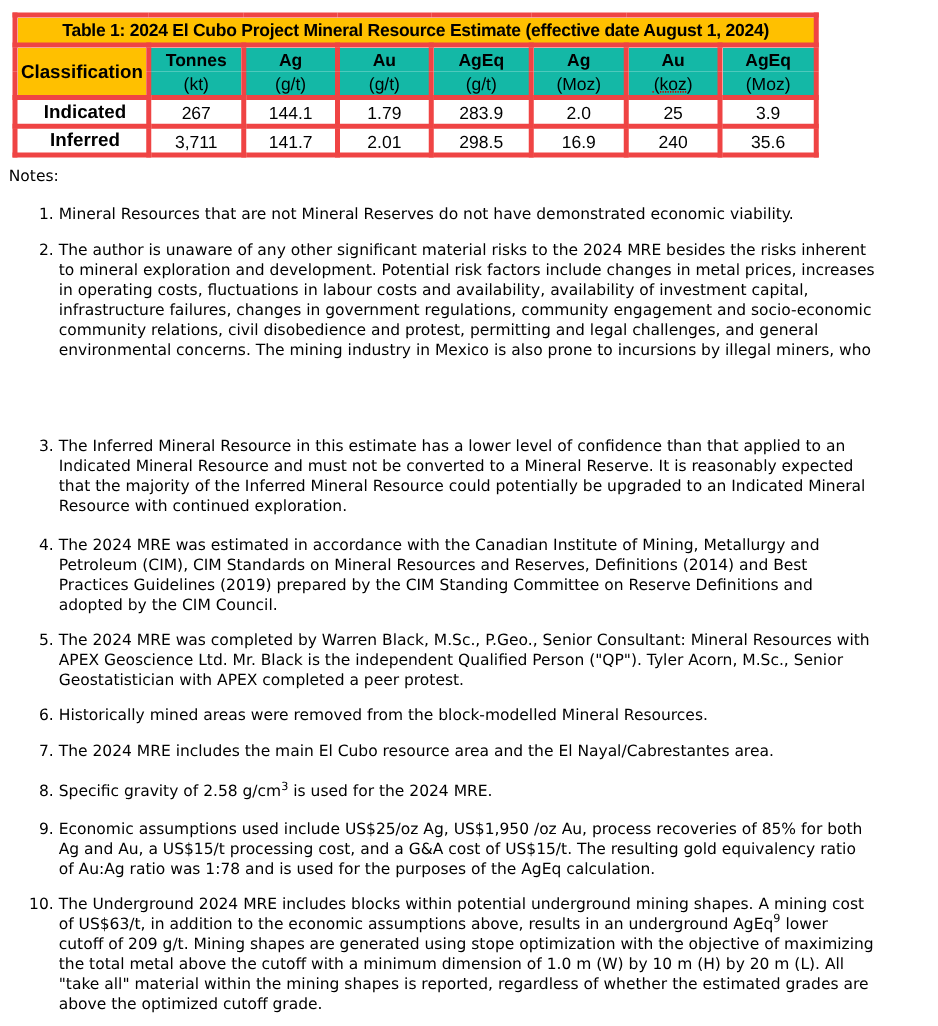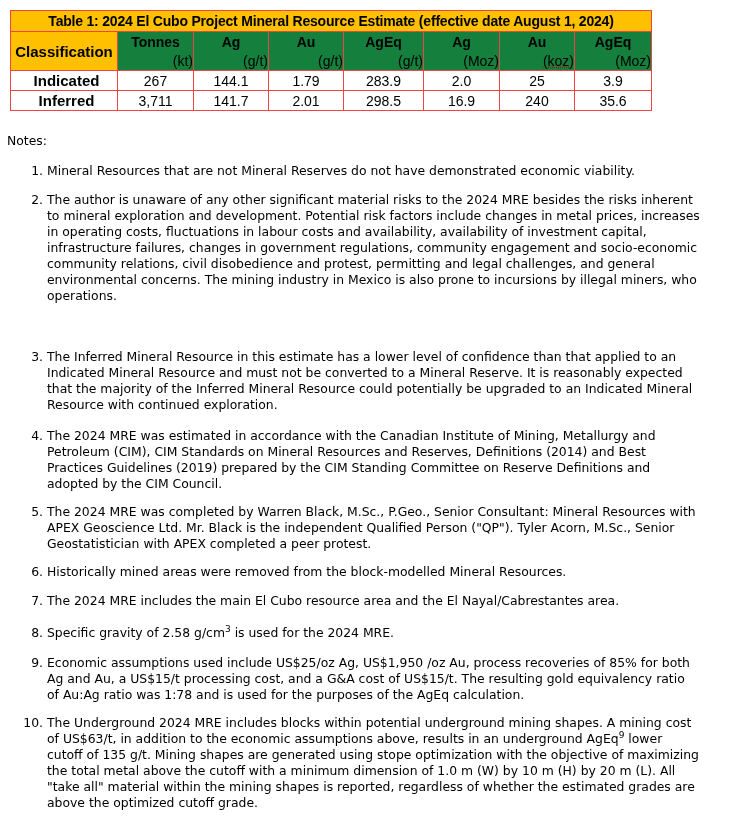--- a/index.html
+++ b/index.html
@@ -8,31 +8,31 @@
       font-family: "DejaVu Sans", sans-serif; color: #000;
     }
     .mre-table {
       position: absolute; left: 10px; top: 10px;
       border-collapse: collapse;
       font-family: "Liberation Sans", sans-serif;
       font-size: 14px;
       table-layout: fixed;
     }
     .mre-table td, .mre-table th {
-      border: 1px solid #ef4444;
+      border: 4px solid #ef4444;
       padding: 0; text-align: center; vertical-align: middle;
       white-space: nowrap; overflow: hidden;
     }
     .mre-table .title-cell {
       background: #FFC000; font-weight: bold; height: 20px; font-size: 14px;
       letter-spacing: -0.2px;
     }
-    .mre-table .hdr { background: #15803d; height: 19px; }
+    .mre-table .hdr { background: #14b8a6; height: 19px; }
     .mre-table .hdr-main { font-weight: bold; border-bottom: none; }
-    .mre-table .hdr-unit { font-weight: normal; border-top: none; text-align: right; }
+    .mre-table .hdr-unit { font-weight: normal; border-top: none; }
     .mre-table .class-hdr { font-weight: bold; background: #FFC000; font-size: 15px; margin-left: 38px; }
     .mre-table .row-label { text-align: center; padding-left: 5px; font-weight: bold; font-size: 15px; }
     .mre-table .data-row td { height: 19px; }
     .underline-red { text-decoration: underline; text-decoration-color: #c00000; text-decoration-style: dotted; }
 
     .notes {
       position: absolute; left: 0; top: 133px; width: 740px;
       font-size: 12.4px; line-height: 16px;
     }
     .notes-label { position: absolute; left: 7px; top: 0; }
@@ -111,21 +111,20 @@
   </div>
 
   <div class="note" style="top:59px">
     <span class="note-num">2.</span>
     <div>The author is unaware of any other significant material risks to the 2024 MRE besides the risks inherent</div>
     <div>to mineral exploration and development. Potential risk factors include changes in metal prices, increases</div>
     <div>in operating costs, fluctuations in labour costs and availability, availability of investment capital,</div>
     <div>infrastructure failures, changes in government regulations, community engagement and socio-economic</div>
     <div>community relations, civil disobedience and protest, permitting and legal challenges, and general</div>
     <div>environmental concerns. The mining industry in Mexico is also prone to incursions by illegal miners, who</div>
-    <div>operations.</div>
   </div>
 
   <div class="note" style="top:216px">
     <span class="note-num">3.</span>
     <div>The Inferred Mineral Resource in this estimate has a lower level of confidence than that applied to an</div>
     <div>Indicated Mineral Resource and must not be converted to a Mineral Reserve. It is reasonably expected</div>
     <div>that the majority of the Inferred Mineral Resource could potentially be upgraded to an Indicated Mineral</div>
     <div>Resource with continued exploration.</div>
   </div>
 
@@ -163,18 +162,18 @@
     <span class="note-num">9.</span>
     <div>Economic assumptions used include US$25/oz Ag, US$1,950 /oz Au, process recoveries of 85% for both</div>
     <div>Ag and Au, a US$15/t processing cost, and a G&amp;A cost of US$15/t. The resulting gold equivalency ratio</div>
     <div>of Au:Ag ratio was 1:78 and is used for the purposes of the AgEq calculation.</div>
   </div>
 
   <div class="note" style="top:582px">
     <span class="note-num">10.</span>
     <div>The Underground 2024 MRE includes blocks within potential underground mining shapes. A mining cost</div>
     <div><span>of US$63/t, in addition to the economic assumptions above, results in an underground AgEq</span><sup>9</sup><span> lower</span></div>
-    <div>cutoff of 135 g/t. Mining shapes are generated using stope optimization with the objective of maximizing</div>
+    <div>cutoff of 209 g/t. Mining shapes are generated using stope optimization with the objective of maximizing</div>
     <div>the total metal above the cutoff with a minimum dimension of 1.0 m (W) by 10 m (H) by 20 m (L). All</div>
     <div>"take all" material within the mining shapes is reported, regardless of whether the estimated grades are</div>
     <div>above the optimized cutoff grade.</div>
   </div>
 </div>
 
 </body></html>

